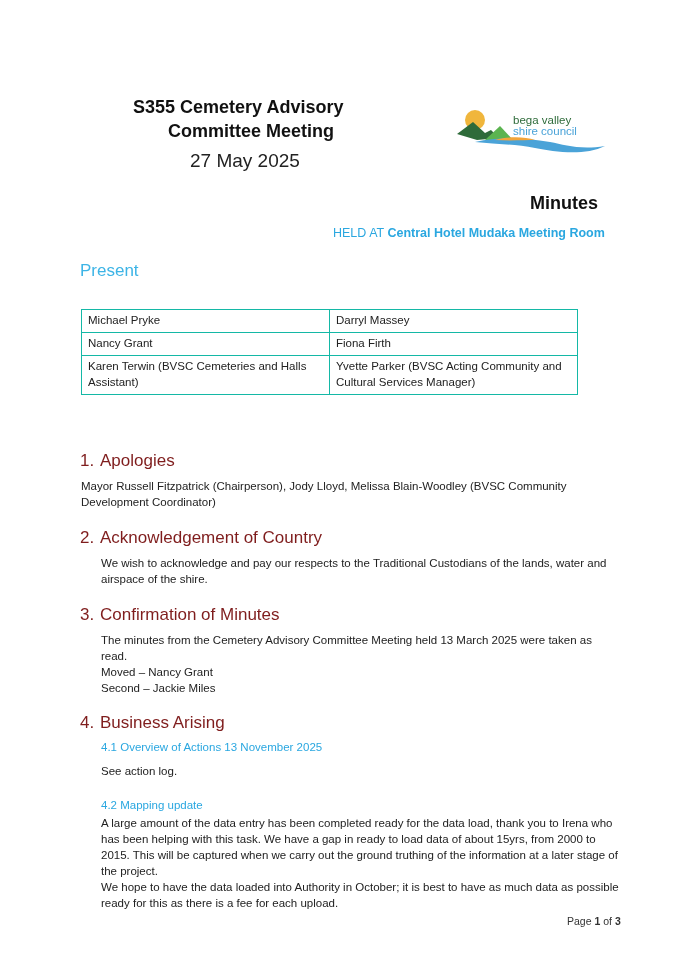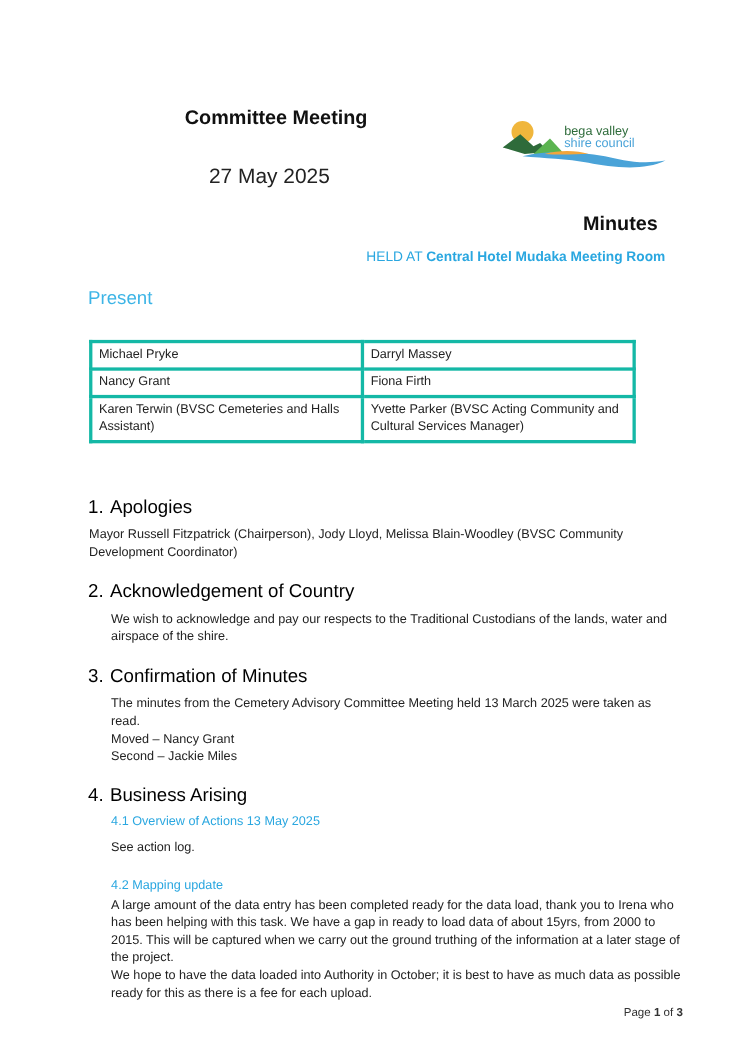--- a/index.html
+++ b/index.html
@@ -11,32 +11,33 @@
   .title .l2 { display: block; padding-left: 35px; }
   .date { left: 190px; top: 150px; font-size: 19px; color: #222; }
   .logo { left: 455px; top: 100px; width: 160px; height: 60px; }
   .logo-text { position: absolute; left: 58px; font-size: 11.5px; line-height: 12px; }
   .minutes { left: 530px; top: 193px; font-size: 18px; font-weight: bold; color: #111; }
   .held { left: 333px; top: 226px; font-size: 12.5px; color: #2aa7e0; }
   .held b { font-weight: bold; text-align: right; }
   .present { left: 80px; top: 261px; font-size: 17px; color: #3cb4e6; }
   table.attend { position: absolute; left: 81px; top: 309px; width: 497px; border-collapse: collapse;
                  font-size: 11.5px; line-height: 16px; }
-  table.attend td { border: 3px solid #14b8a6; padding: 2px 6px 4px 6px; vertical-align: top; width: 50%; color: #222; }
-  .h { font-size: 17px; color: #000000; }
+  table.attend td { border: 1px solid #14b8a6; padding: 2px 6px 4px 6px; vertical-align: top; width: 50%; color: #222; }
+  .h { font-size: 17px; color: #7f1d1d; }
   .num { display: inline-block; width: 20px; }
   .p { font-size: 11.5px; line-height: 16px; color: #222; }
   .sub { font-size: 11.5px; color: #2aa7e0; }
   .footer { left: 567px; top: 915px; font-size: 10.5px; color: #333; }
   .footer b { font-weight: bold; }
 </style>
 </head>
 <body>
 
 <div class="abs title">
+  <span class="l1">S355 Cemetery Advisory</span>
   <span class="l2">Committee Meeting</span>
 </div>
 <div class="abs date">27 May 2025</div>
 
 <div class="abs logo">
   <svg width="160" height="60" viewBox="0 0 160 60">
     <circle cx="20" cy="20" r="10" fill="#f0b63c"></circle>
     <path d="M2 34 L18 22 L30 33 L36 30 L44 38 L22 40 Z" fill="#2e6b3a"></path>
     <path d="M30 40 L45 26 L58 40 Z" fill="#5bb450"></path>
     <path d="M20 42 C45 36 70 38 95 42 C110 45 125 50 150 46 C130 56 100 52 80 48 C60 44 40 44 20 42 Z" fill="#4aa3d8"></path>
@@ -85,21 +86,21 @@
 </div>
 <div class="abs p" style="left:101px;top:632px;width:505px;">
   <div>The minutes from the Cemetery Advisory Committee Meeting held 13 March 2025 were taken as read.</div>
   <div>Moved – Nancy Grant</div>
   <div>Second – Jackie Miles</div>
 </div>
 
 <div class="abs h" style="left:80px;top:713px;">
   <span class="num">4.</span><span>Business Arising</span>
 </div>
-<div class="abs sub" style="left:101px;top:741px;">4.1 Overview of Actions 13 May 2025</div>
+<div class="abs sub" style="left:101px;top:741px;">4.1 Overview of Actions 13 November 2025</div>
 <div class="abs p" style="left:101px;top:763px;">See action log.</div>
 
 <div class="abs sub" style="left:101px;top:799px;">4.2 Mapping update</div>
 <div class="abs p" style="left:101px;top:815px;width:520px;">
   <div>A large amount of the data entry has been completed ready for the data load, thank you to Irena who has been helping with this task. We have a gap in ready to load data of about 15yrs, from 2000 to 2015. This will be captured when we carry out the ground truthing of the information at a later stage of the project.</div>
   <div>We hope to have the data loaded into Authority in October; it is best to have as much data as possible ready for this as there is a fee for each upload.</div>
 </div>
 
 <div class="abs footer">
   <span>Page</span>

